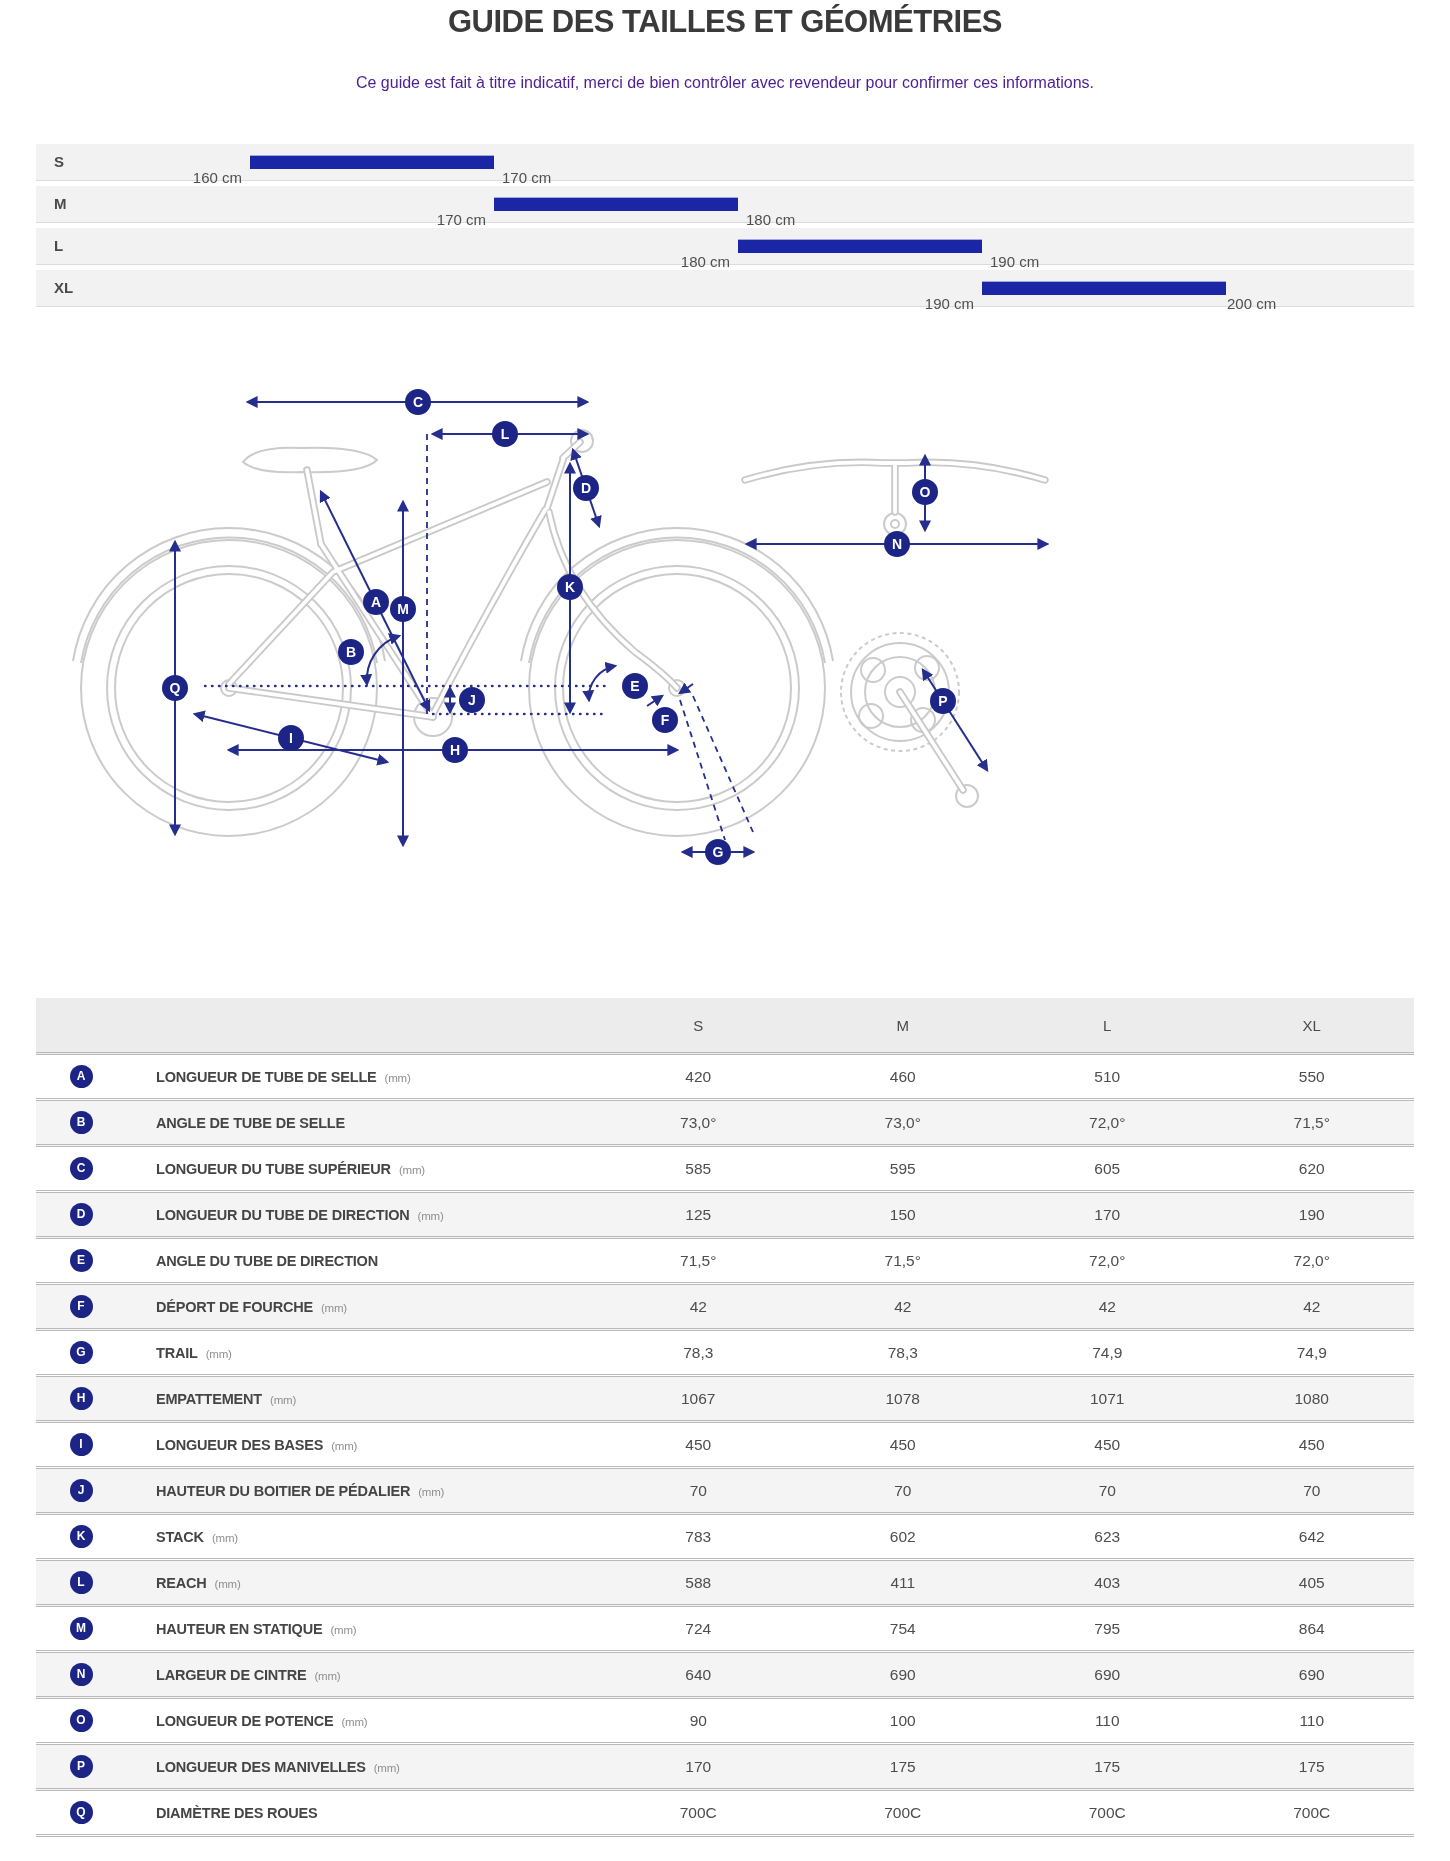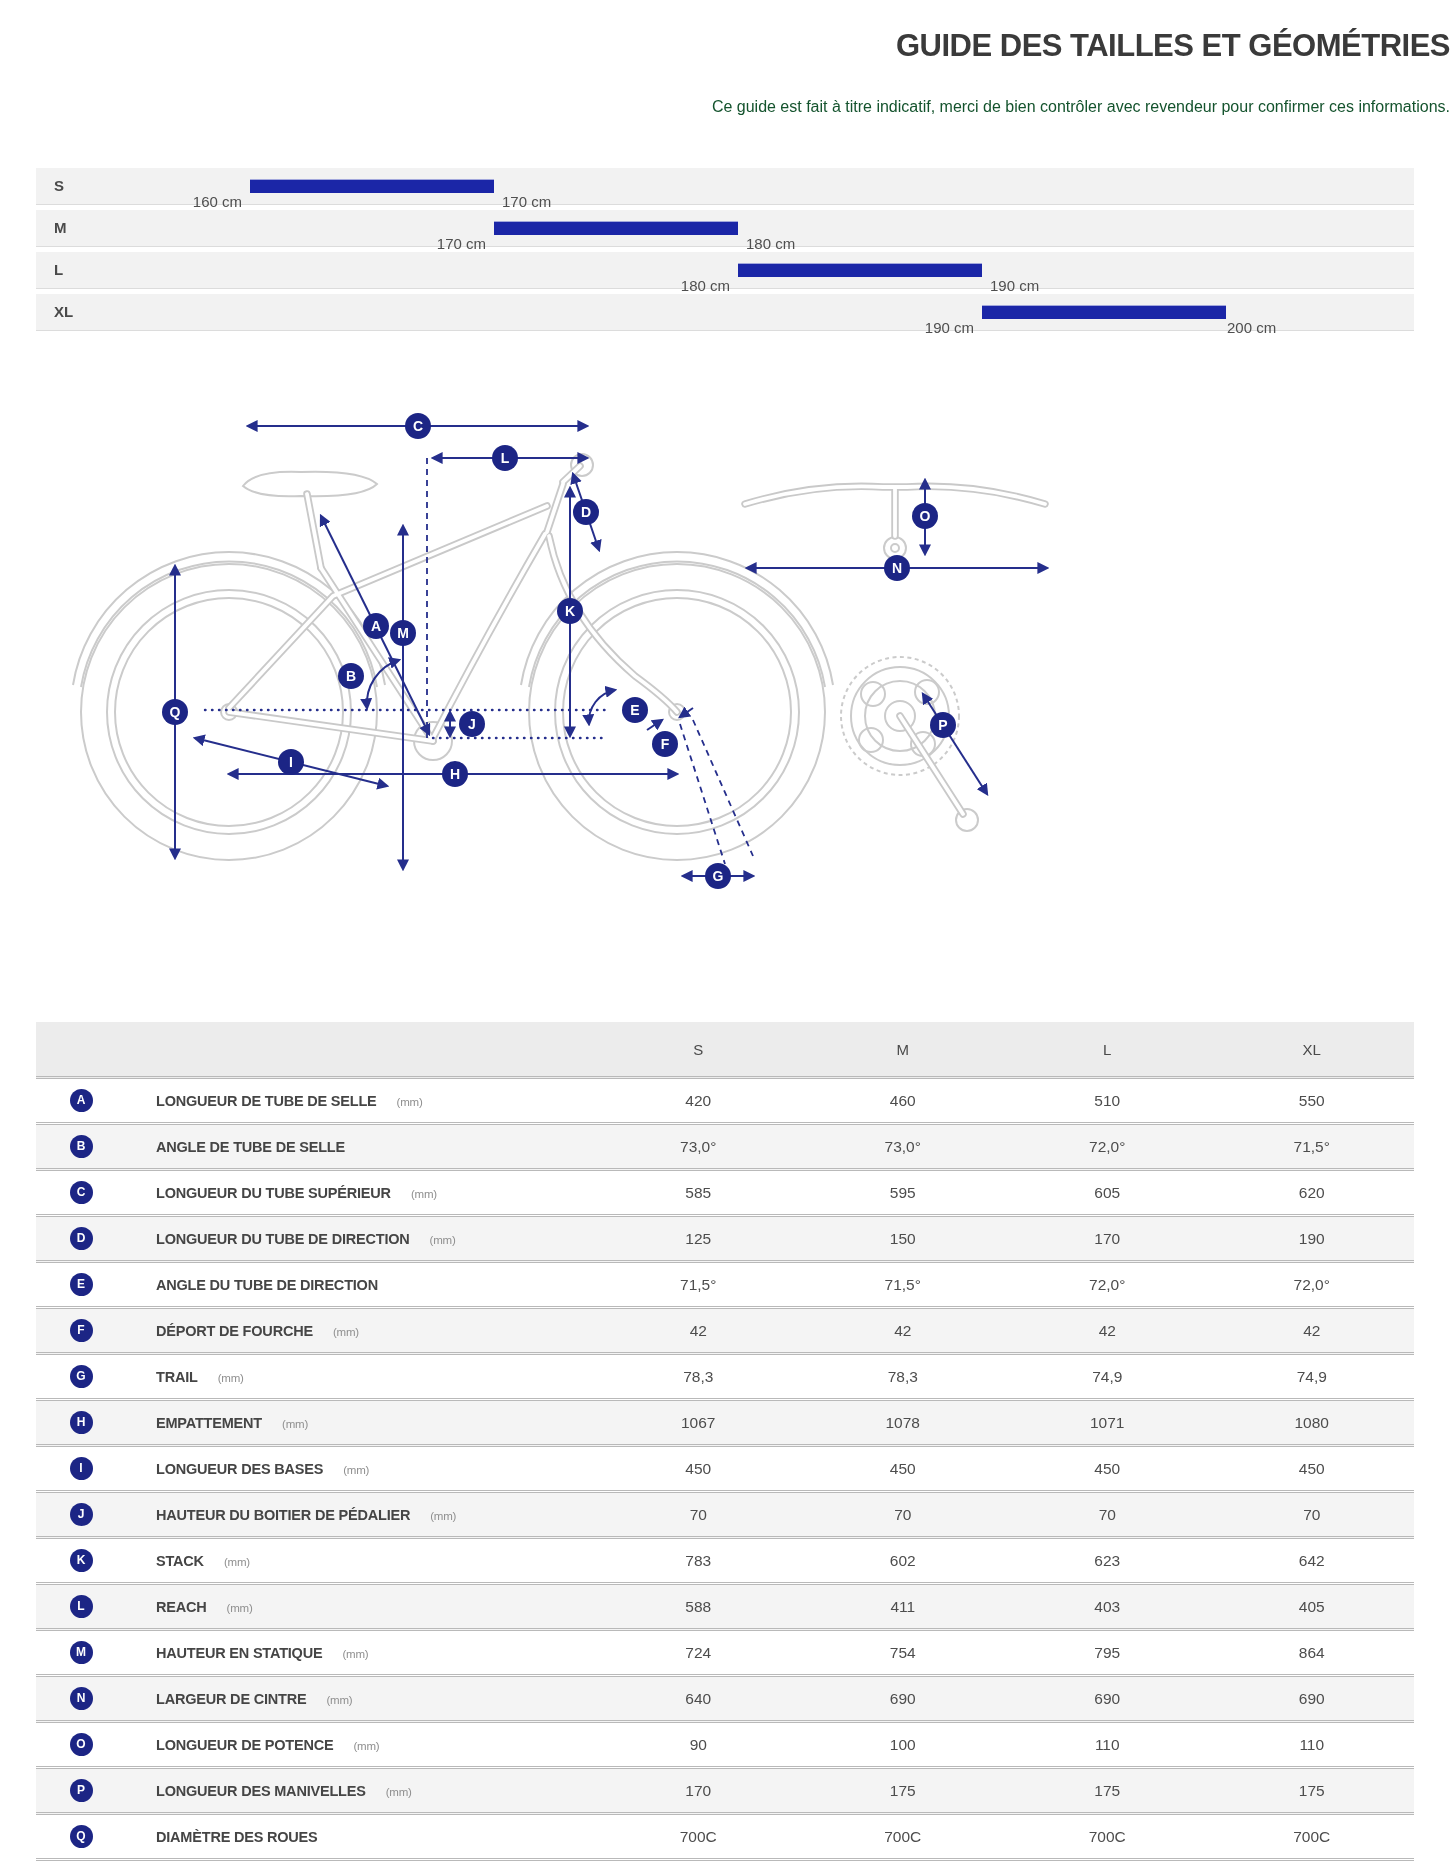--- a/index.html
+++ b/index.html
@@ -1,26 +1,26 @@
 <!DOCTYPE html>
 <html><head>
 <meta charset="utf-8">
 <style>
   html,body{margin:0;padding:0;background:#fff;}
   body{
     width:1450px;height:1861px;overflow:hidden;position:relative;
     font-family:"Liberation Sans","DejaVu Sans",sans-serif;color:#444;
   }
   
-  .page-head{padding-top:28px;text-align:right;}
+  .page-head{padding-top:4px;text-align:center;}
   .page-title{
     font-size:31px;font-weight:700;letter-spacing:-.5px;color:#3a3a3a;
     font-stretch:semi-condensed;margin:0;
   }
-  .page-sub{margin-top:34px;font-size:16px;color:#14532d;}
+  .page-sub{margin-top:34px;font-size:16px;color:#4c1d95;}
   
   .sizes{margin:52px 36px 0 36px;}
   .size-row{
     position:relative;height:36px;margin-bottom:6px;background:#f2f2f2;
     box-shadow:0 1px 0 #dcdcdc;
   }
   .size-label{
     position:absolute;left:18px;top:0;line-height:36px;font-size:15px;
     font-weight:700;color:#4a4a4a;
   }
@@ -54,21 +54,21 @@
     text-align:center;
   }
   table.geo tbody tr{border-top:3px double #b9b9b9;height:46px;}
   table.geo tbody tr:nth-child(even){background:#f4f4f4;}
   td.c-badge{text-align:center;}
   .badge{
     display:inline-block;width:23px;height:23px;border-radius:50%;background:#1c2585;
     color:#fff;font-size:12px;font-weight:700;line-height:23px;text-align:center;
   }
   td.c-label{padding-left:30px;font-size:14.5px;font-weight:700;color:#454545;letter-spacing:-.2px;white-space:nowrap;}
-  td.c-label .unit{font-size:11.5px;font-weight:400;color:#8f8f8f;margin-left:20px;}
+  td.c-label .unit{font-size:11.5px;font-weight:400;color:#8f8f8f;margin-left:8px;}
   td.c-val{text-align:center;font-size:15.5px;color:#4d4d4d;}
 </style>
 </head>
 <body>
 
 <div class="page-head">
   <h1 class="page-title">GUIDE DES TAILLES ET GÉOMÉTRIES</h1>
   <div class="page-sub">Ce guide est fait à titre indicatif, merci de bien contrôler avec revendeur pour confirmer ces informations.</div>
 </div>
 

